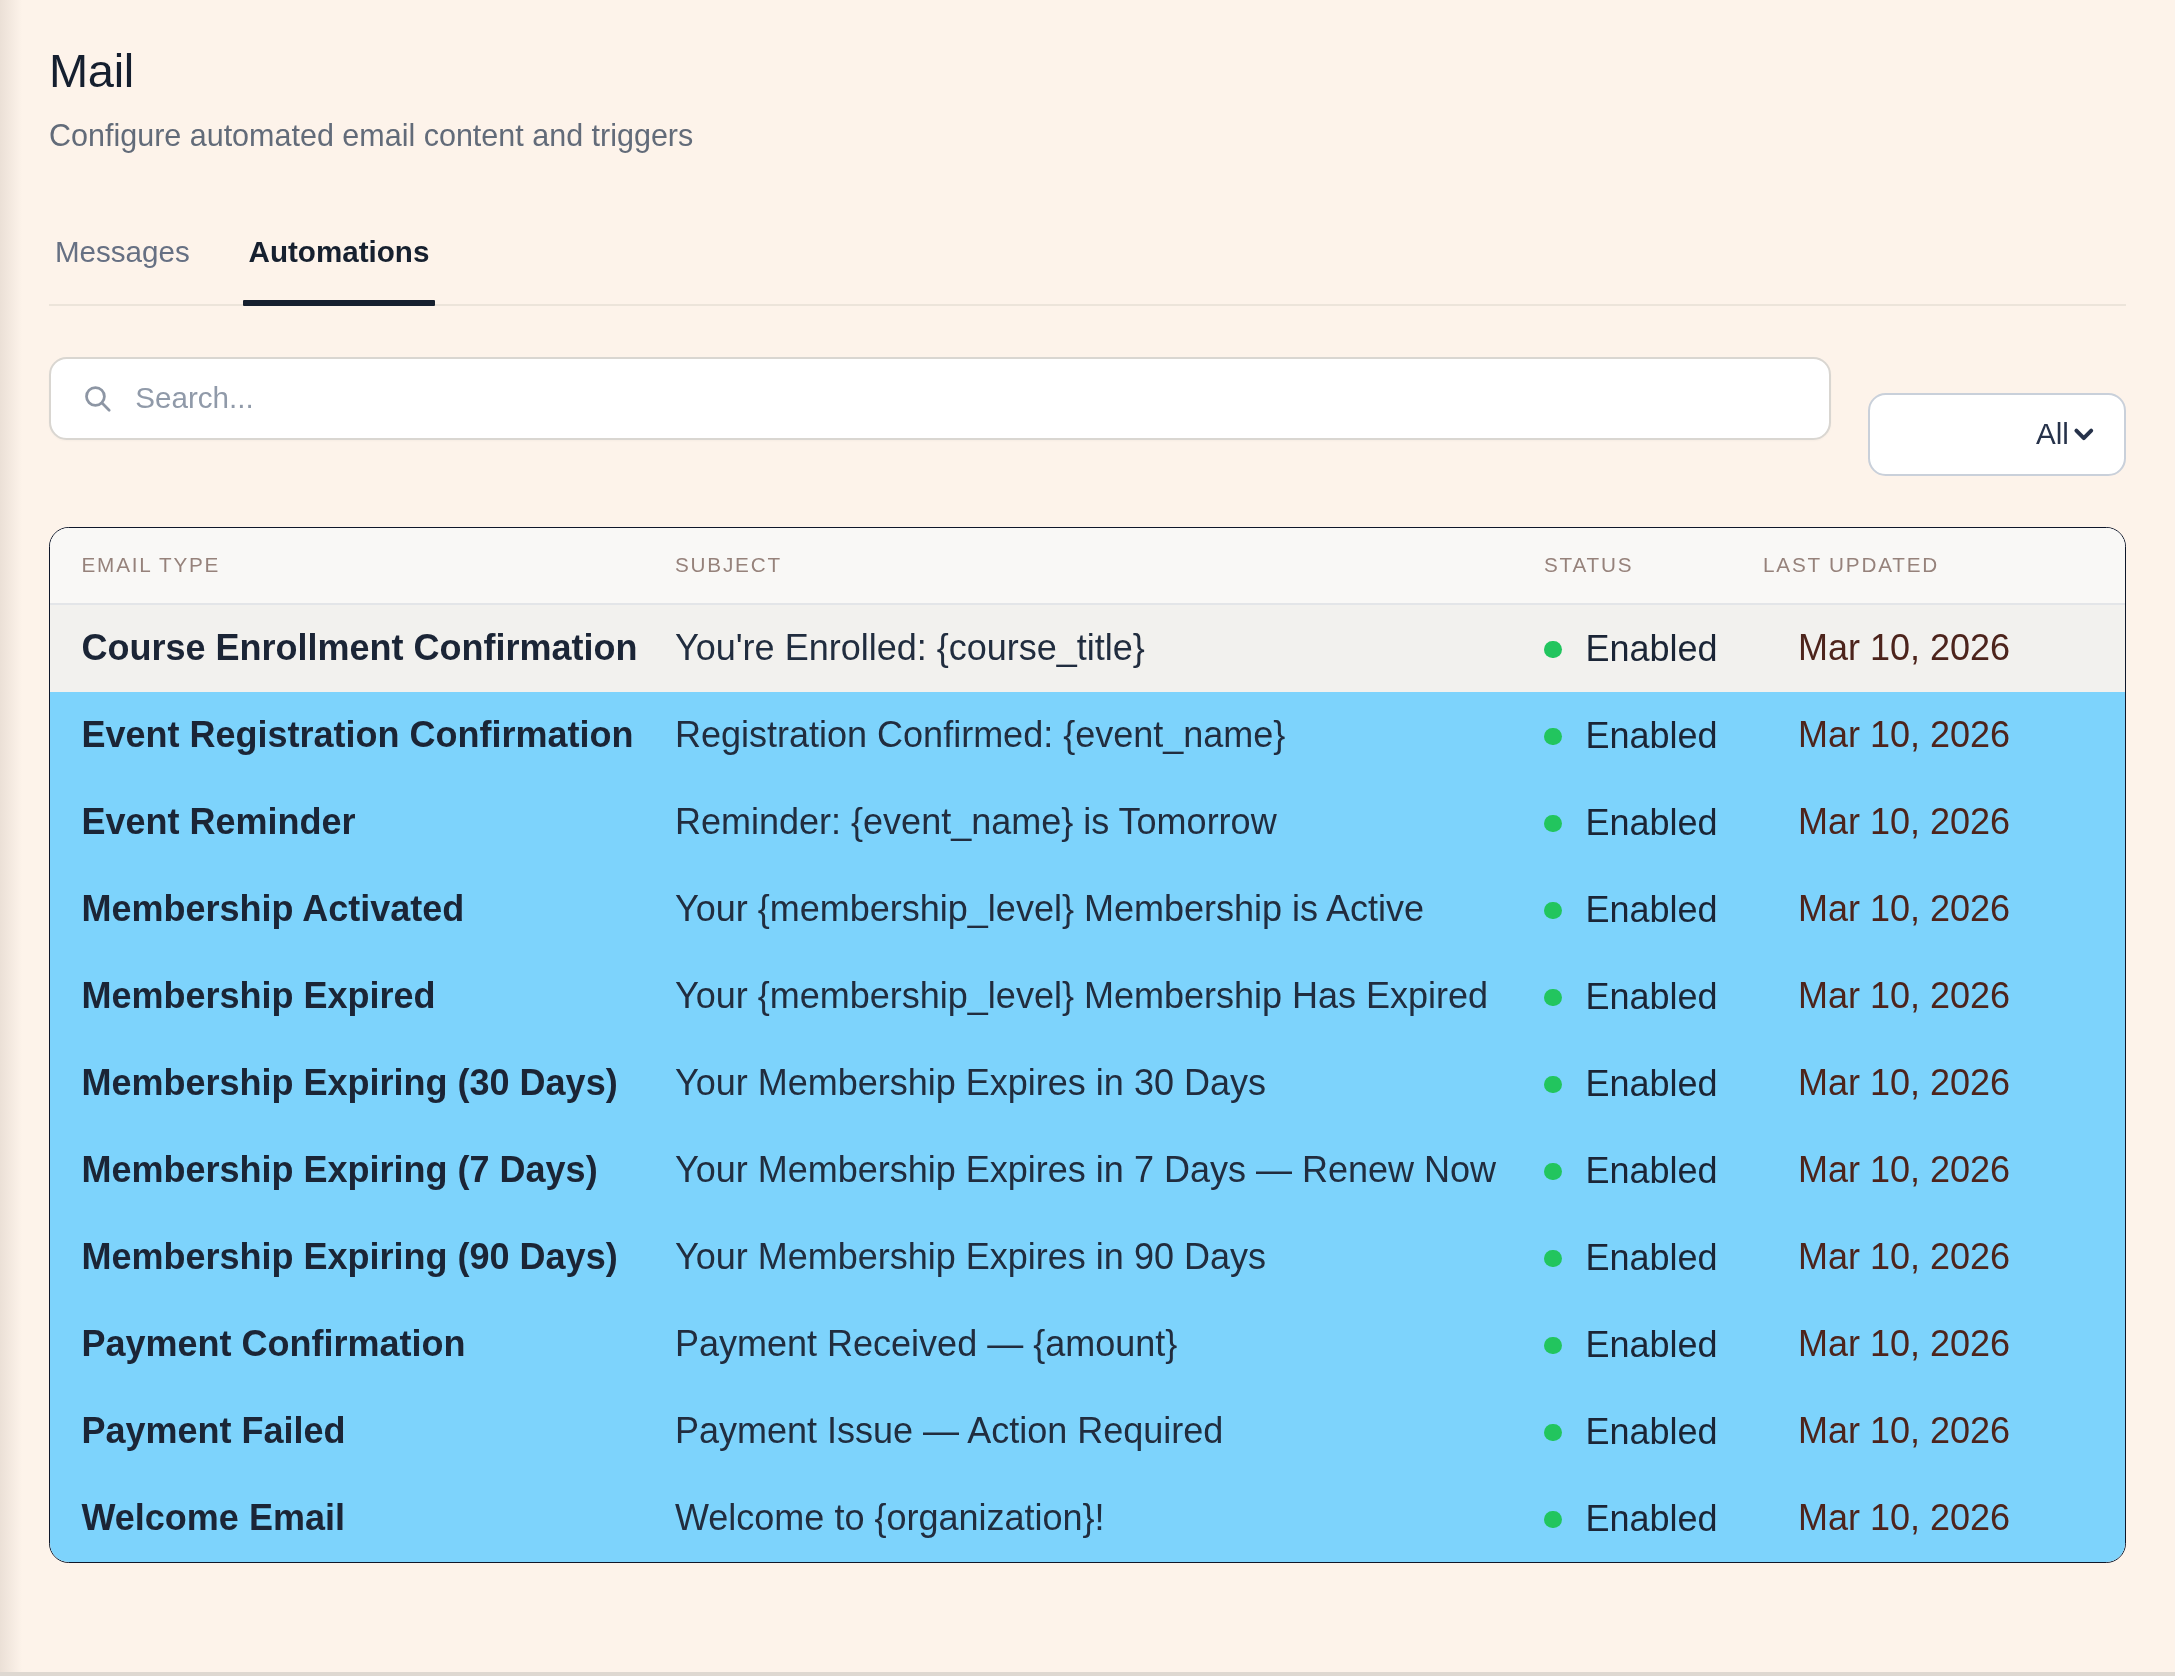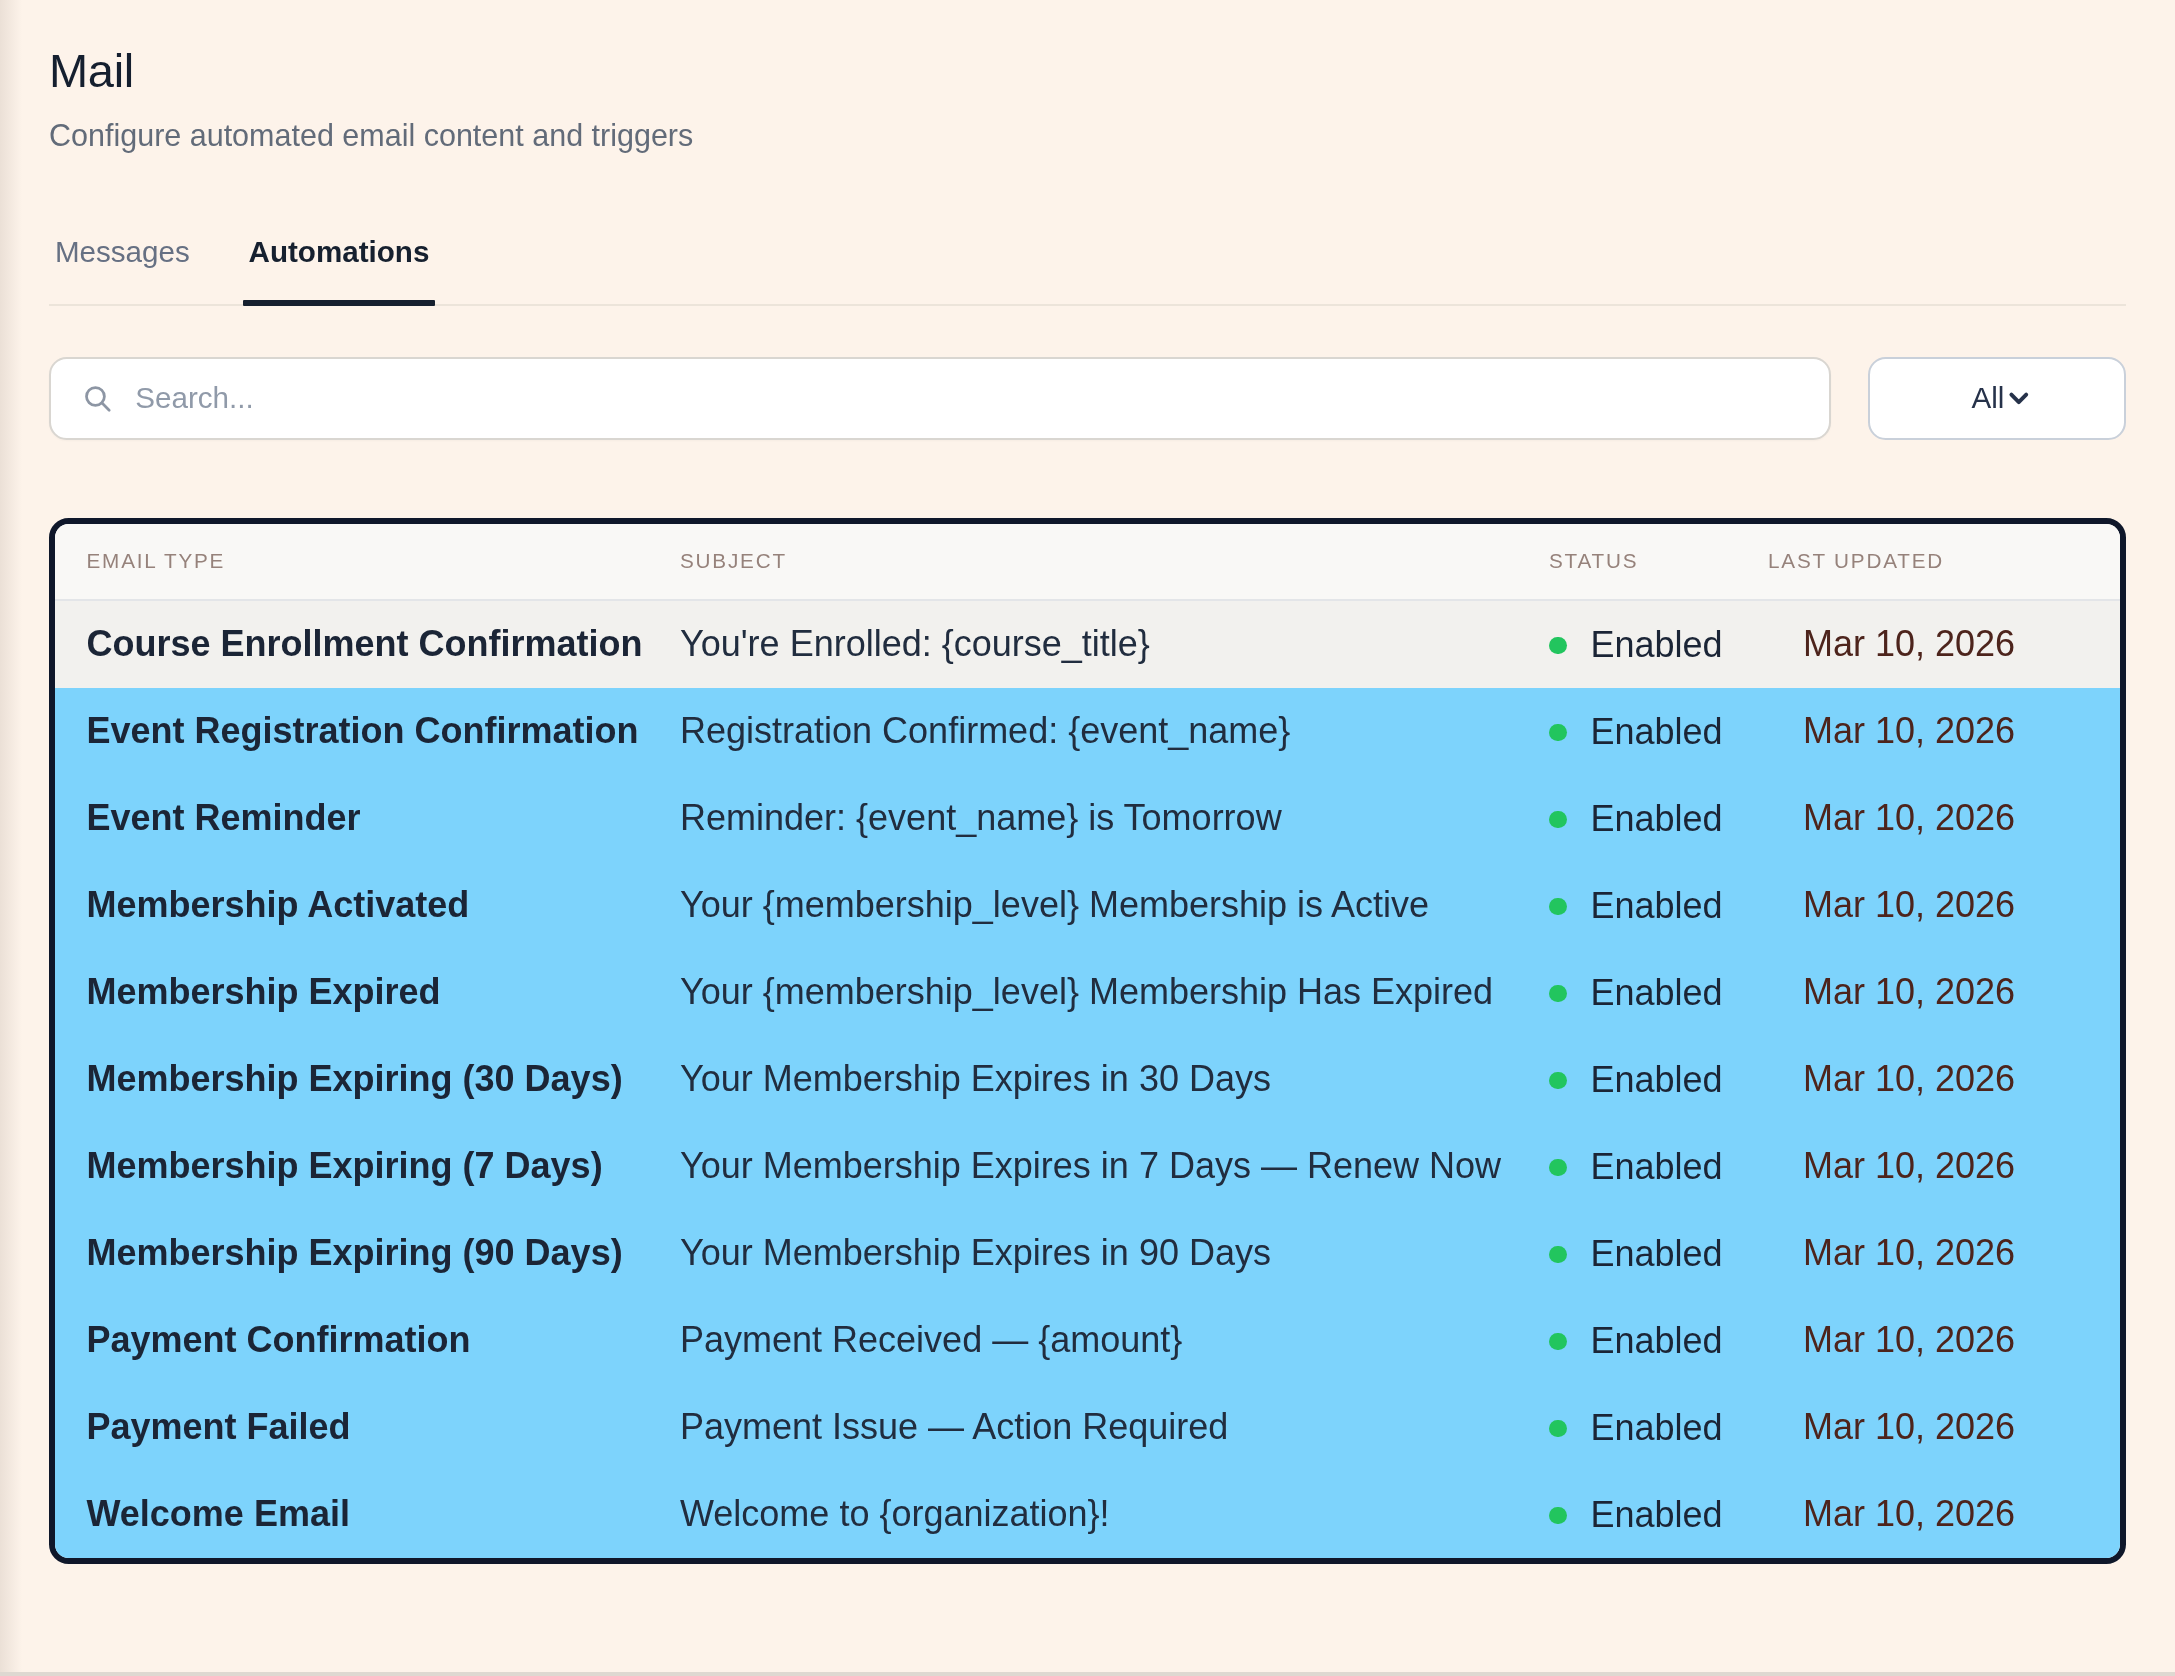--- a/index.html
+++ b/index.html
@@ -56,28 +56,28 @@
   .search-box input {
     border: none; outline: none; flex: 1; font-size: 29.6px;
     color: #701a75; background: transparent; font-family: inherit;
     padding: 0;
   }
   .search-box input::placeholder { color: #909aa9; }
 
   .filter-select {
     width: 258px; height: 83px; background: #ffffff;
     border: 2px solid #c9d0da; border-radius: 17.7px;
-    display: flex; align-items: center; justify-content: center;
+    display: flex; align-items: center; justify-content: flex-end;
     padding: 0 25.6px 0 37px; box-sizing: border-box;
-    font-size: 29.6px; color: #26324a; font-weight: 500; cursor: pointer;
+    font-size: 29.6px; color: #26324a; font-weight: 500; cursor: pointer; margin-top: 36px;
   }
 
   .card {
-    margin-top: 78px; background: #ffffff;
-    border: 6px solid #0f172a; border-radius: 19.7px; overflow: hidden;
+    margin-top: 51px; background: #ffffff;
+    border: 1px solid #0f172a; border-radius: 19.7px; overflow: hidden;
   }
   table { width: 100%; border-collapse: collapse; table-layout: fixed; }
   thead th {
     height: 75px; background: #f9f8f6; border-bottom: 2px solid #e3e5e8;
     font-size: 20.7px; letter-spacing: 1.8px; font-weight: 500;
     color: #96827b; text-align: left; text-transform: uppercase;
     padding: 0;
   }
   th.h-type { padding-left: 31.5px; }
   tbody td {

